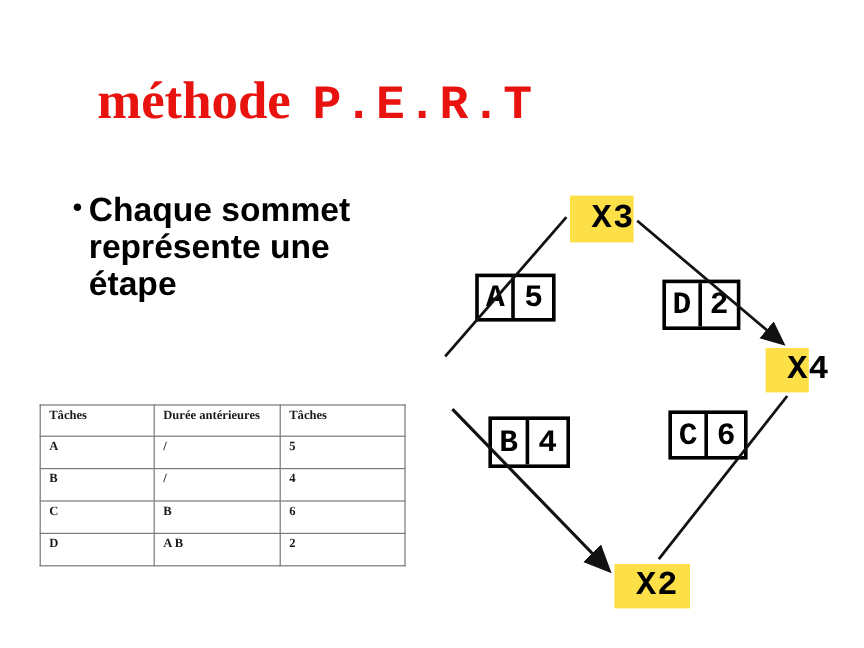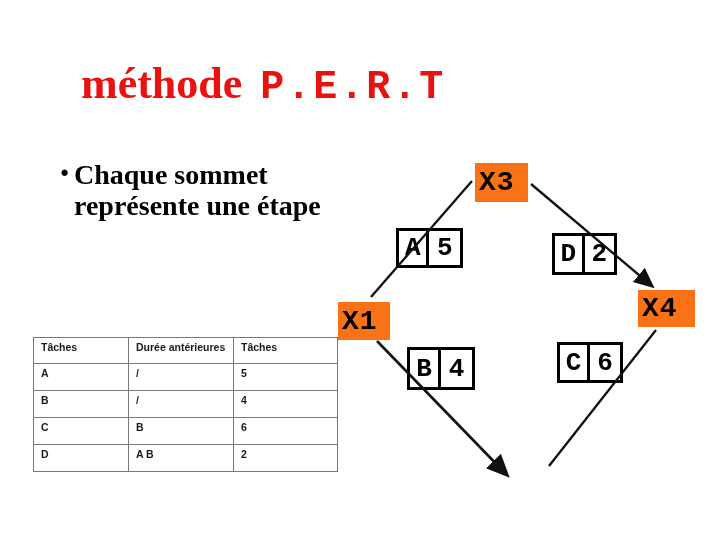--- a/index.html
+++ b/index.html
@@ -16,53 +16,53 @@
   .title .pert{font-family:"Liberation Mono",monospace;font-weight:bold;font-size:40px;letter-spacing:2.5px;}
   
   .bullet{
     position:absolute;left:58px;top:159px;width:300px;display:flex;
   }
   .bullet .marker{
     flex:0 0 16px;font-size:22px;line-height:31px;font-weight:bold;
   }
   .bullet .btext{
     width:272px;font-size:28px;line-height:31px;font-weight:bold;
-    font-family:Liberation Serif, serif;
+    font-family:Liberation Sans, sans-serif;
   }
   
   table.tasks{
     position:absolute;left:33px;top:337px;border-collapse:collapse;table-layout:fixed;
-    font-family:Liberation Sans, sans-serif;font-size:10.5px;font-weight:bold;color:#1a1a1a;
+    font-family:Liberation Serif, serif;font-size:10.5px;font-weight:bold;color:#1a1a1a;
   }
   table.tasks th,table.tasks td{
     border:1.5px solid #787878;text-align:left;vertical-align:top;
     padding:3px 2px 0 7px;line-height:12px;font-weight:bold;
   }
   table.tasks thead tr{height:26px;}
   table.tasks tbody tr{height:27px;}
   
   svg.edges{position:absolute;left:0;top:0;z-index:2;pointer-events:none;}
   .elabel{
     position:absolute;z-index:1;background:#ffffff;border:3px solid #000;
     display:flex;align-items:stretch;box-sizing:border-box;
     font-size:26px;font-weight:bold;font-family:"Liberation Mono",monospace;
   }
   .elabel .cell{
     display:flex;align-items:center;justify-content:center;flex:1 1 50%;
   }
   .elabel .cell.task{border-right:3px solid #000;flex:0 0 45%;}
   .node{
-    position:absolute;z-index:3;background:#f97316;color:#000;
-    display:flex;align-items:center;box-sizing:border-box;padding-left:4px;
+    position:absolute;z-index:3;background:#fde047;color:#000;
+    display:flex;align-items:center;box-sizing:border-box;padding-left:18px;
     font-size:28px;font-weight:bold;font-family:"Liberation Mono",monospace;
     letter-spacing:1px;
   }
   #node-x3{left:475px;top:163px;width:53px;height:39px;}
   #node-x1{left:338px;top:302px;width:52px;height:38px;}
-  #node-x4{left:638px;top:290px;width:57px;height:37px;}
+  #node-x4{left:638px;top:290px;width:36px;height:37px;}
   #node-x2{left:512px;top:470px;width:63px;height:37px;}
   #edge-a{left:396px;top:228px;width:67px;height:40px;}
   #edge-d{left:552px;top:233px;width:65px;height:42px;}
   #edge-b{left:407px;top:347px;width:68px;height:43px;}
   #edge-c{left:557px;top:342px;width:66px;height:41px;}
 </style>
 </head>
 <body>
 
 <div id="slide">
@@ -137,16 +137,16 @@
         <path d="M0,0 L9,4 L0,8 z" fill="#111"></path>
       </marker>
     </defs>
     <line x1="371" y1="297" x2="472" y2="181" stroke="#111" stroke-width="2.3"></line>
     <line x1="531" y1="184" x2="652" y2="286" stroke="#111" stroke-width="2.3" marker-end="url(#arrowhead)"></line>
     <line x1="377" y1="341" x2="507" y2="475" stroke="#111" stroke-width="2.6" marker-end="url(#arrowhead)"></line>
     <line x1="549" y1="466" x2="656" y2="330" stroke="#111" stroke-width="2.3"></line>
   </svg>
 
   <div class="node" id="node-x3">X3</div>
-  <div class="node" id="node-x1">X1</div>
   <div class="node" id="node-x4">X4</div>
+  <div class="node" id="node-x2">X2</div>
 
 </div>
 
 </body></html>

